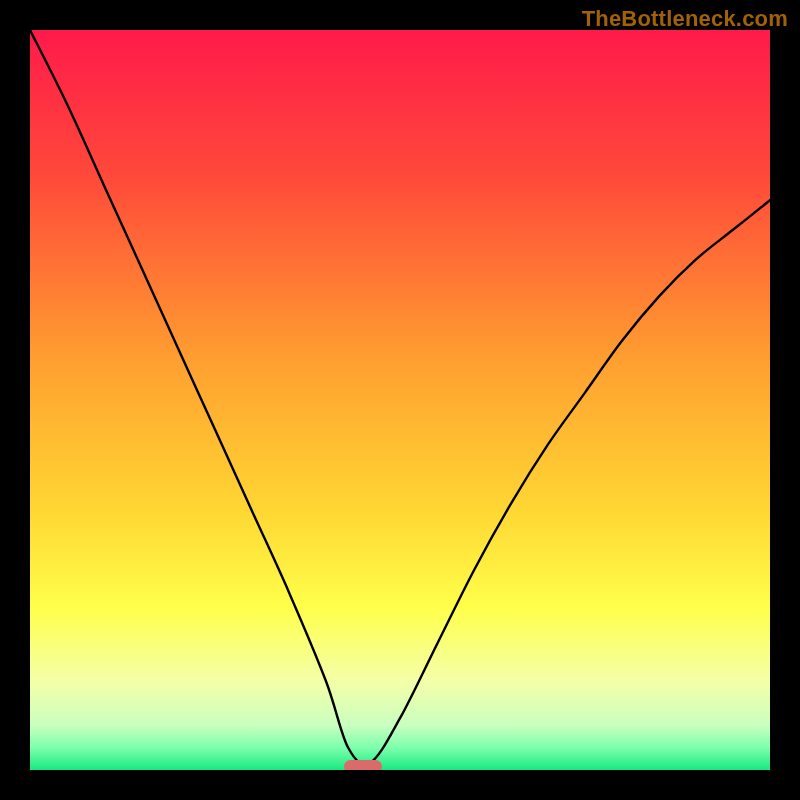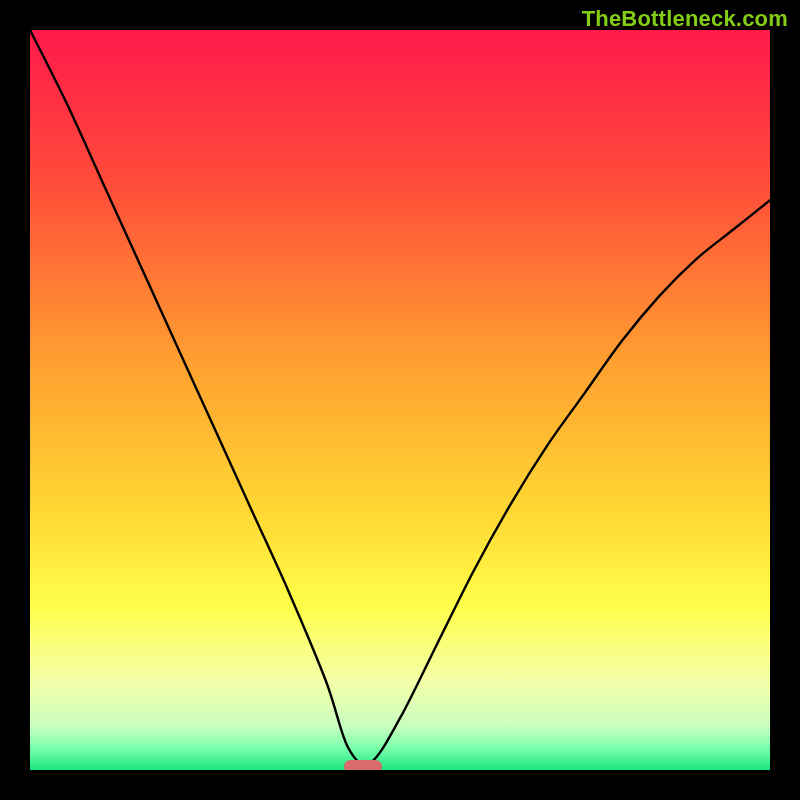--- a/index.html
+++ b/index.html
@@ -45,21 +45,21 @@
     position: absolute;
     border-radius: 999px;
   }
   .watermark {
     position: absolute;
     top: 6px;
     right: 12px;
     font-family: Arial, Helvetica, sans-serif;
     font-size: 22px;
     font-weight: 600;
-    color: #84cc16;
+    color: #a16207;
     letter-spacing: 0.2px;
   }
 </style>
 </head>
 <body>
 
 <div class="frame">
   <div class="watermark">TheBottleneck.com</div>
 
   <div class="plot">

